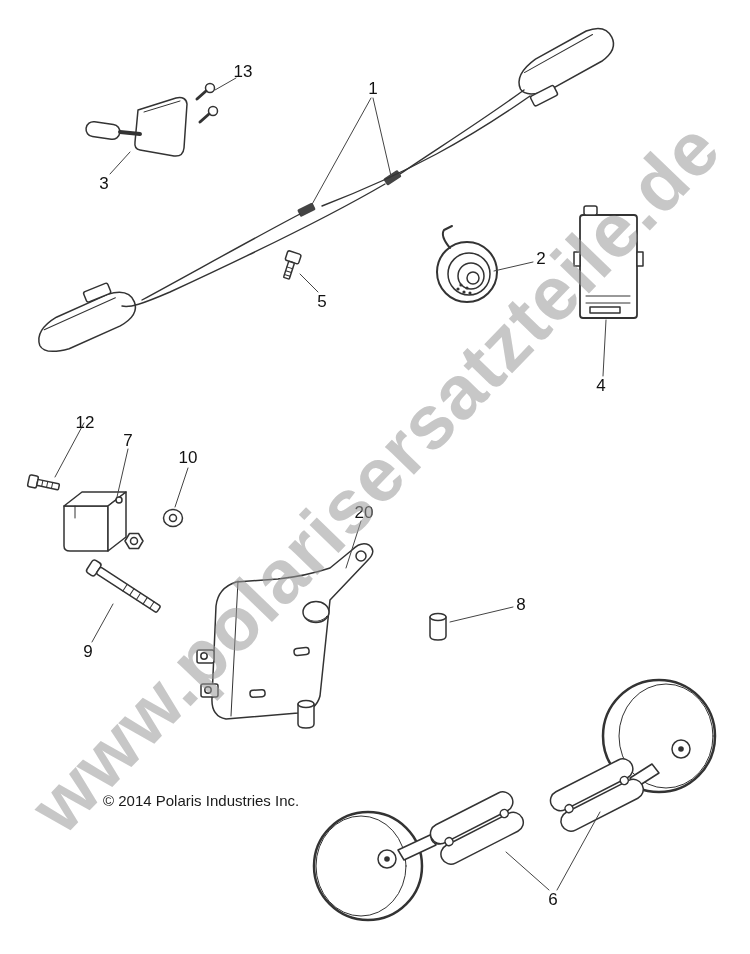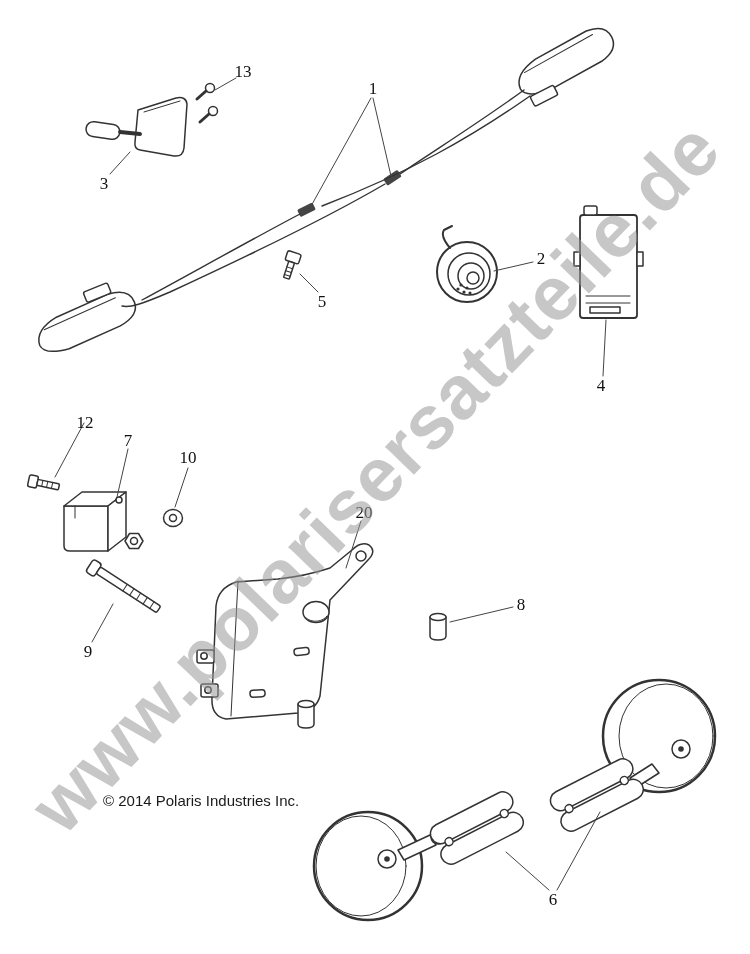--- a/index.html
+++ b/index.html
@@ -3,21 +3,21 @@
 <meta charset="utf-8">
 <style>
   html,body{margin:0;padding:0;background:#fff;}
   .canvas{
     position:relative;width:750px;height:954px;background:#ffffff;
     font-family:"Liberation Sans",sans-serif;overflow:hidden;
   }
   .art{position:absolute;left:0;top:0;z-index:1;}
   .callout{
     position:absolute;transform:translate(-50%,-50%);
-    font-size:17px;color:#111;z-index:2;line-height:1;font-family:Liberation Serif, serif;
+    font-size:17px;color:#111;z-index:2;line-height:1;
   }
   .copyright{
     position:absolute;left:103px;top:792px;font-size:15px;color:#1a1a1a;z-index:2;
   }
   .watermark{
     position:absolute;left:50%;top:50%;
     transform:translate(-50%,-50%) rotate(-46deg);
     font-size:76px;font-weight:bold;color:#9a9a9a;opacity:.55;
     white-space:nowrap;letter-spacing:1px;z-index:3;pointer-events:none;
   }

